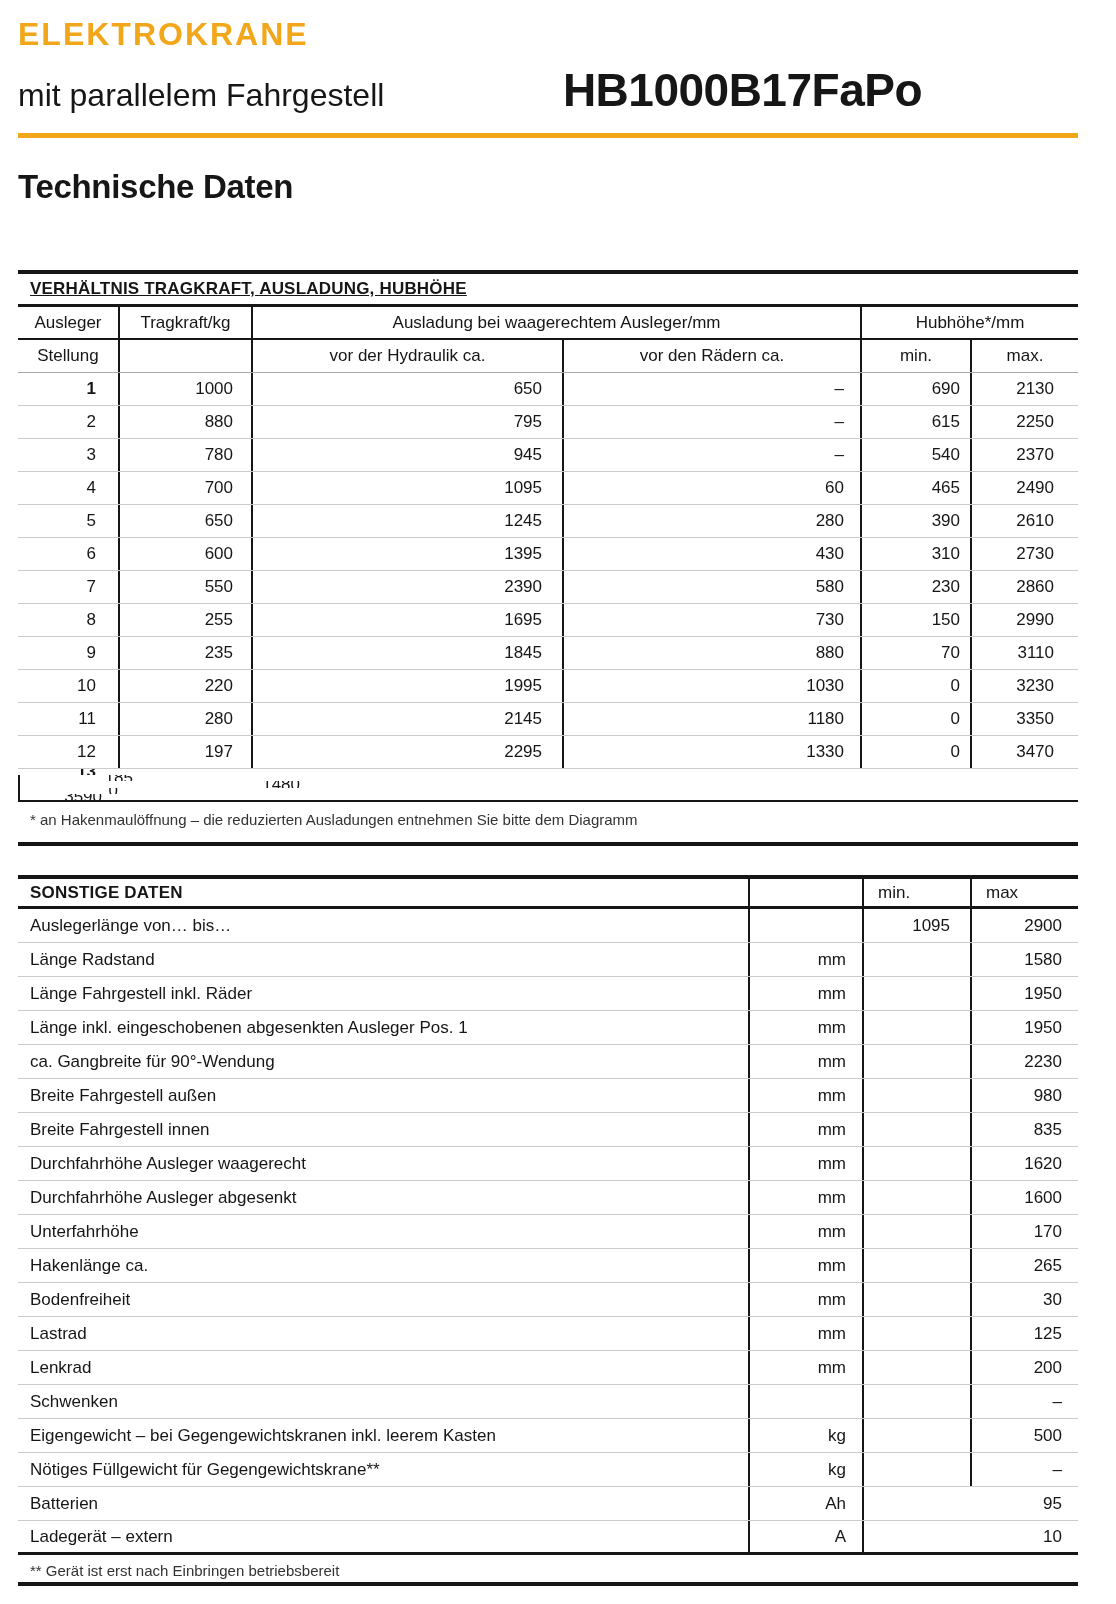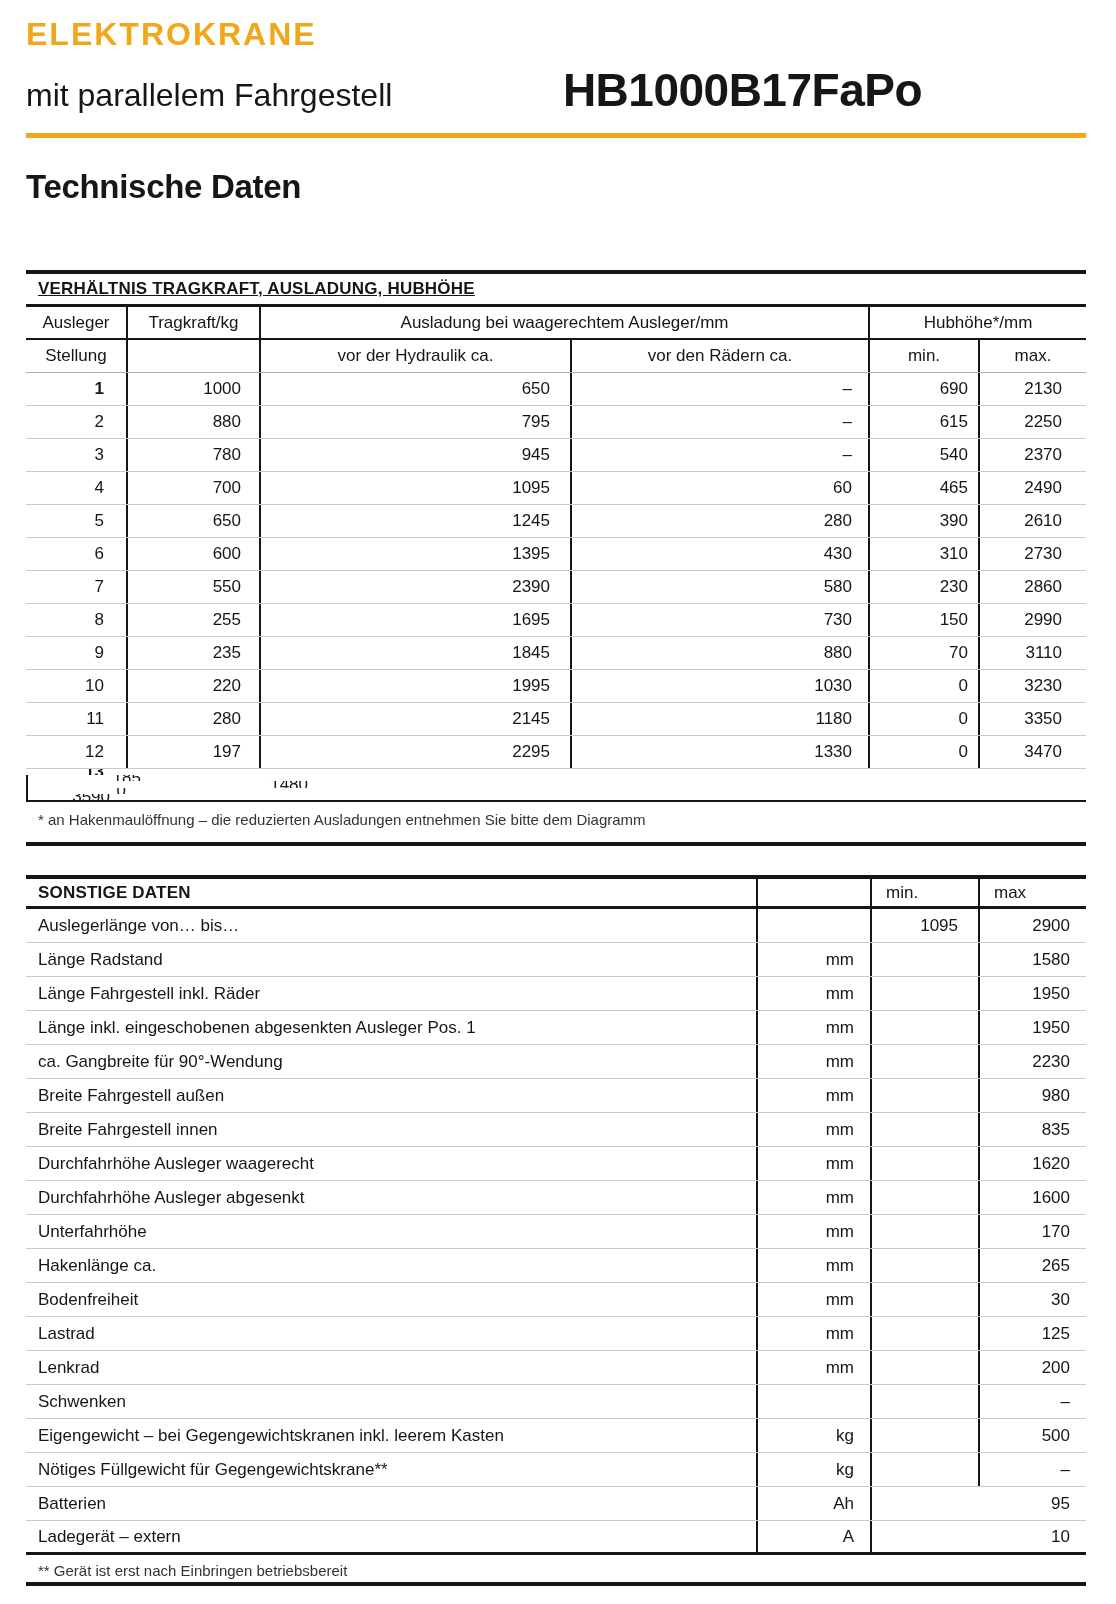--- a/index.html
+++ b/index.html
@@ -5,21 +5,21 @@
 <style>
   :root{ --accent:#F2A71B; --ink:#161616; --hairline:#cbcbcb; --midline:#ababab; --note:#333333; }
   *{ box-sizing:border-box; margin:0; padding:0; }
   html,body{ background:#ffffff; }
   body{
     width:1116px; height:1604px; overflow:hidden;
     color:var(--ink);
     font-family:"Liberation Sans", sans-serif;
     -webkit-font-smoothing:antialiased;
   }
-  .page{ padding:16px 38px 0 26px; width:960px;border-radius:23px; }
+  .page{ padding:16px 38px 0 18px; width:960px;border-radius:23px; }
 
   
   .brand{ font-size:32px; font-weight:700; letter-spacing:2px; color:var(--accent); }
   .sub-row{ display:flex; justify-content:space-between; align-items:baseline; margin-top:10px; }
   .subtitle{ font-size:32px; font-weight:400; }
   .model{ font-size:46px; font-weight:700; letter-spacing:-0.5px; }
   .rule-orange{ height:5px; background:var(--accent); margin-top:16px; width:1060px; }
   .page-title{ margin-top:30px; font-size:33px; font-weight:700; letter-spacing:-0.3px; }
 
   

